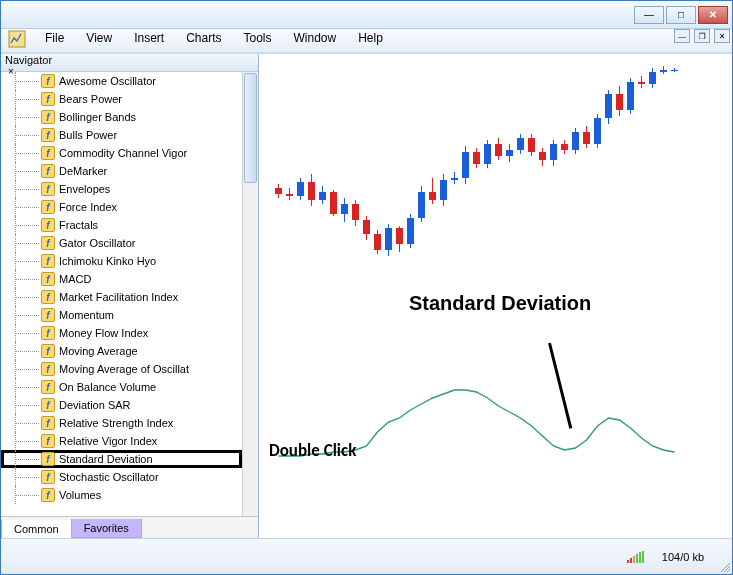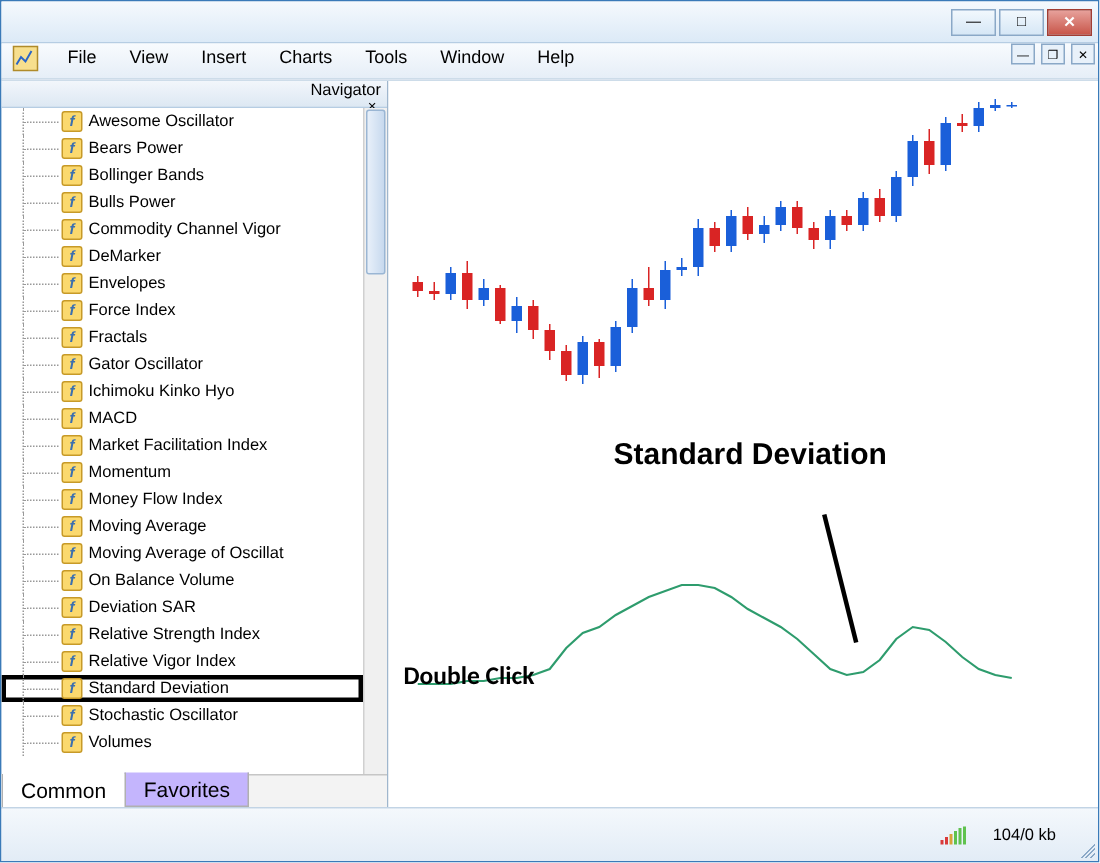--- a/index.html
+++ b/index.html
@@ -56,21 +56,21 @@
 .navigator {
   width: 258px;
   border-right: 1px solid #9fb6cd;
   display: flex; flex-direction: column;
   background: #fff;
 }
 .nav-hdr {
   height: 18px;
   background: linear-gradient(to bottom, #f2f6fb, #dde8f3);
   border-bottom: 1px solid #b6cde3;
-  display: flex; align-items: flex-end; justify-content: space-between;
+  display: flex; align-items: flex-start; justify-content: space-between;
   padding: 0 4px;
   font-size: 11px;
   flex-direction: column;
 }
 .nav-close { font-size: 10px; padding: 0 3px; }
 .nav-tree {
   flex: 1; display: flex;
   overflow: hidden;
 }
 .nav-list {
@@ -122,21 +122,21 @@
   height: 110px;
   background: linear-gradient(to right, #e8f0fa, #c7d9ee);
   border: 1px solid #9ab6d4;
   border-radius: 2px;
 }
 .nav-tabs {
   height: 22px;
   display: flex; align-items: flex-end;
   background: #f3f3f3;
   border-top: 1px solid #c6c6c6;
-  font-size: 14px;
+  font-size: 11px;
 }
 .nav-tab {
   padding: 3px 12px;
   border: 1px solid #b0b0b0;
   border-top: none;
   background: #c4b5fd;
   margin-right: -1px;
 }
 .nav-tab.active {
   background: #fff;

